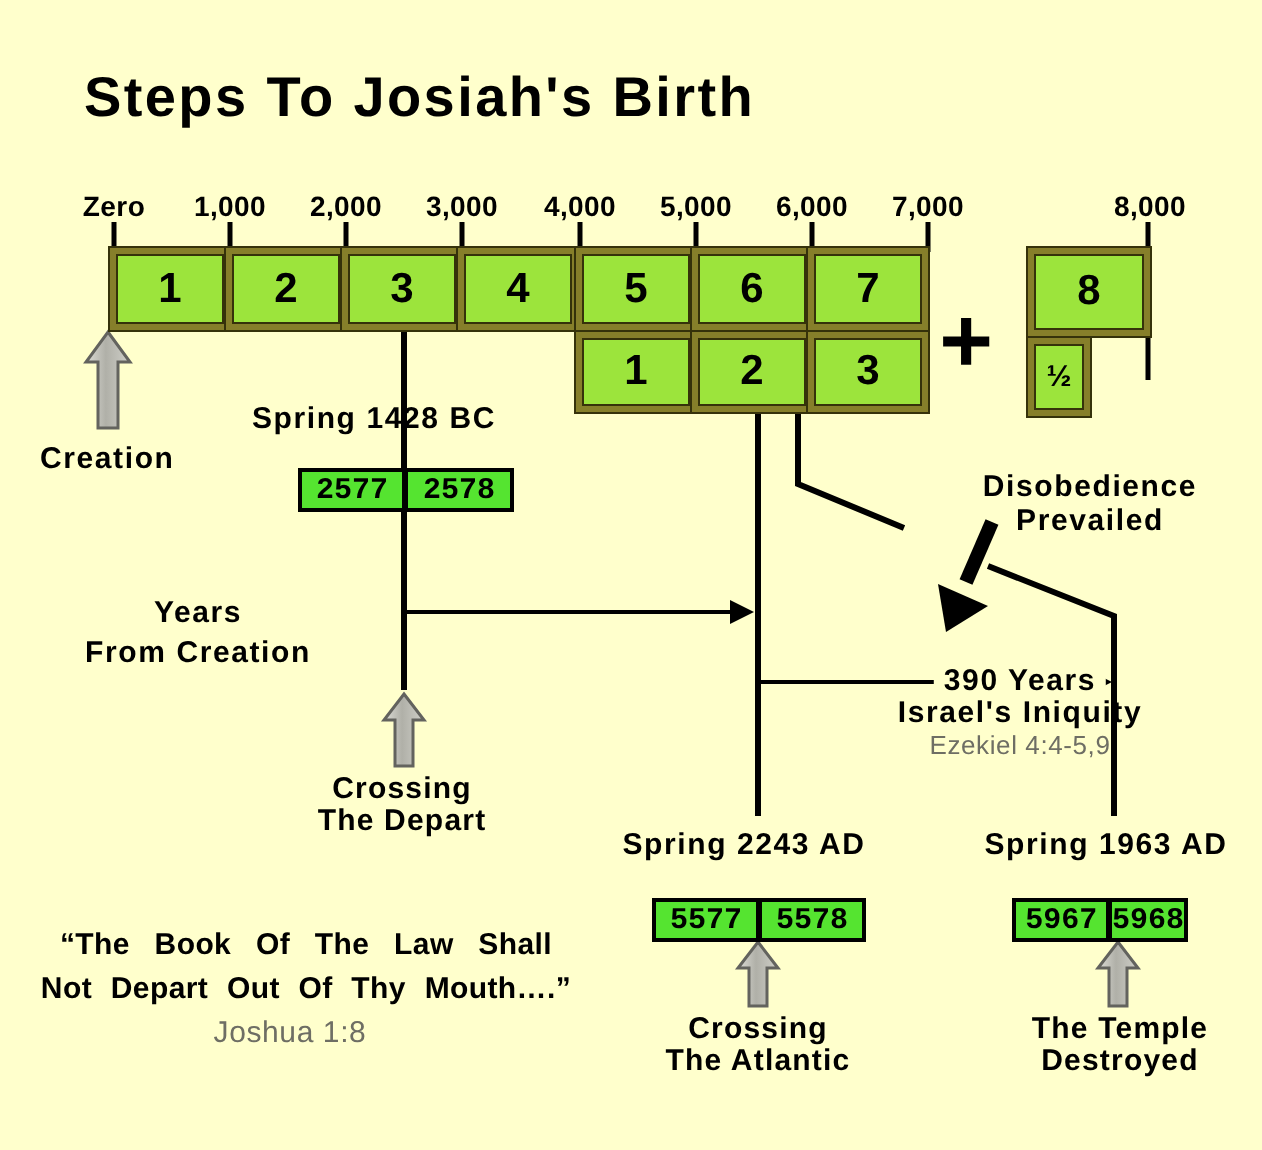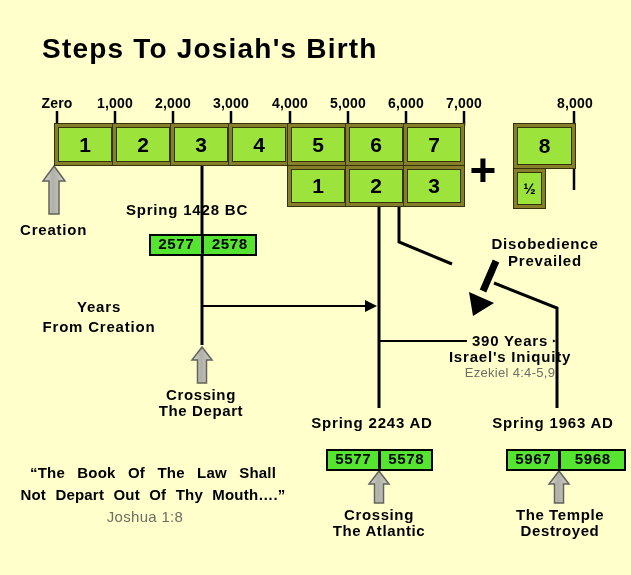--- a/index.html
+++ b/index.html
@@ -148,21 +148,21 @@
     <div class="cell c1">5577</div>
     <div class="vdiv"></div>
     <div class="cell c2">5578</div>
   </div>
   <div class="abs stack ctr" style="left:379px;top:507px;">
     <div class="cap">Crossing</div>
     <div class="cap">The Atlantic</div>
   </div>
 
   <div class="abs lbl ctr" style="left:553px;top:414px;">Spring 1963 AD</div>
-  <div class="ybox" style="left:506px;top:449px;width:120px;height:22px;">
+  <div class="ybox" style="left:506px;top:449px;width:88px;height:22px;">
     <div class="cell c1">5967</div>
     <div class="vdiv"></div>
     <div class="cell c2">5968</div>
   </div>
   <div class="abs stack ctr" style="left:560px;top:507px;">
     <div class="cap">The Temple</div>
     <div class="cap">Destroyed</div>
   </div>
 
   <div class="abs" style="left:20px;top:462px;width:266px;">

